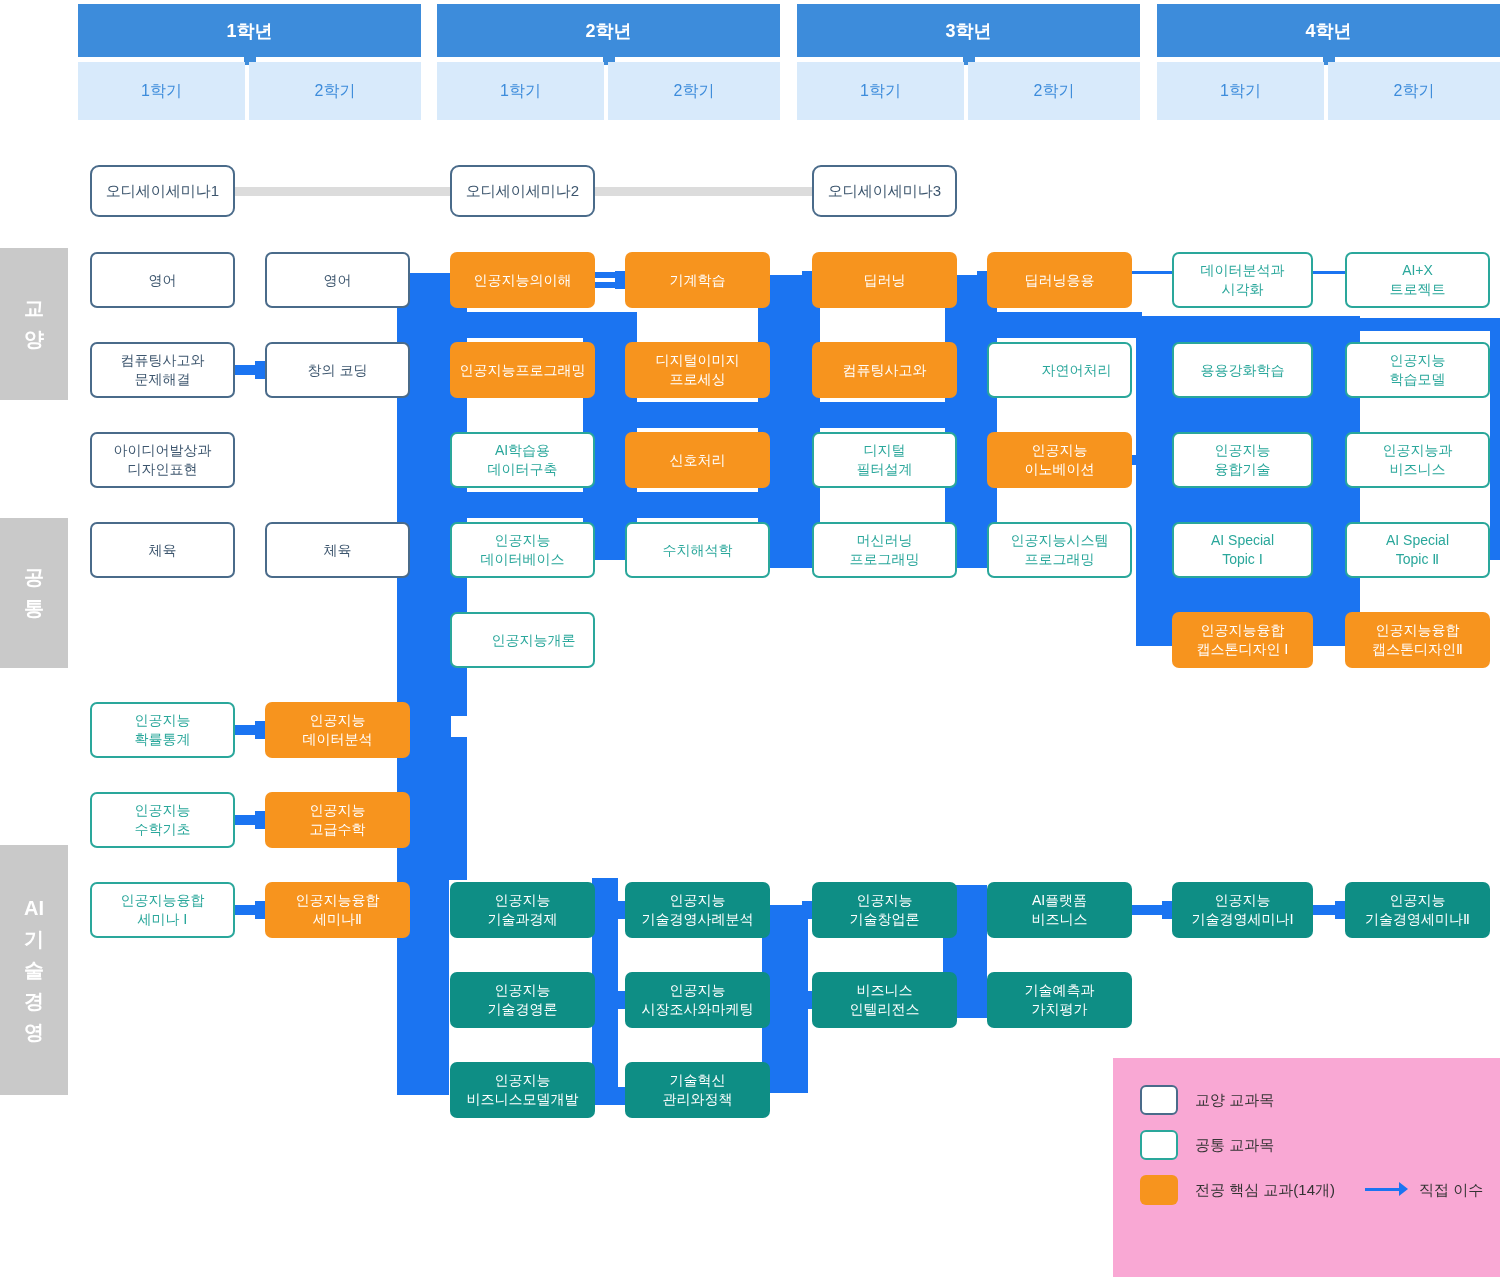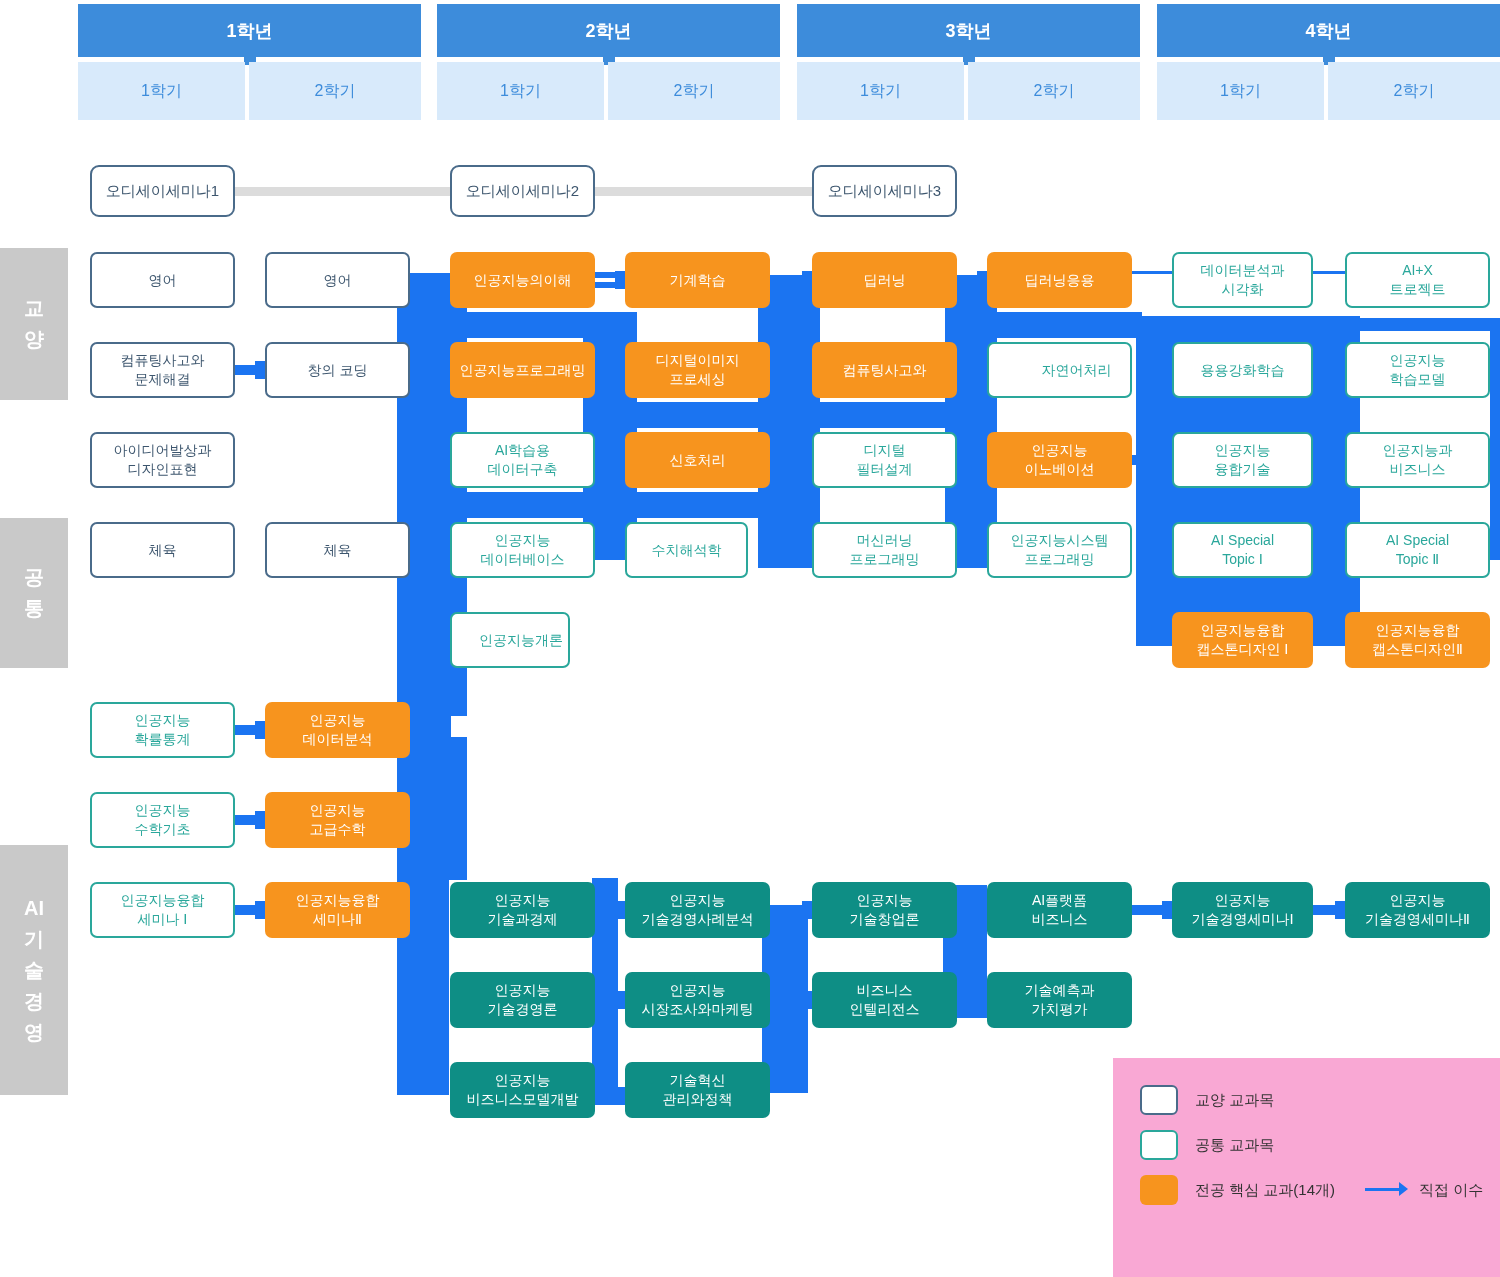--- a/index.html
+++ b/index.html
@@ -173,26 +173,26 @@
       <div class="box gen" style="left: 90px; top: 432px; width: 145px; height: 56px;">아이디어발상과
 디자인표현</div>
       <div class="box gen" style="left: 90px; top: 522px; width: 145px; height: 56px;">체육</div>
       <div class="box gen" style="left: 265px; top: 522px; width: 145px; height: 56px;">체육</div>
       <div class="box core" style="left: 450px; top: 252px; width: 145px; height: 56px; border-radius: 7px;">인공지능의이해</div>
       <div class="box core" style="left: 450px; top: 342px; width: 145px; height: 56px;">인공지능프로그래밍</div>
       <div class="box common" style="left: 450px; top: 432px; width: 145px; height: 56px;">AI학습용
 데이터구축</div>
       <div class="box common" style="left: 450px; top: 522px; width: 145px; height: 56px;">인공지능
 데이터베이스</div>
-      <div class="box common" style="left: 450px; top: 612px; width: 120px; height: 56px; padding-left: 24px;">인공지능개론</div>
+      <div class="box common" style="left: 450px; top: 612px; width: 145px; height: 56px; padding-left: 24px;">인공지능개론</div>
       <div class="box core" style="left: 625px; top: 252px; width: 145px; height: 56px;">기계학습</div>
       <div class="box core" style="left: 625px; top: 342px; width: 145px; height: 56px;">디지털이미지
 프로세싱</div>
       <div class="box core" style="left: 625px; top: 432px; width: 145px; height: 56px;">신호처리</div>
-      <div class="box common" style="left: 625px; top: 522px; width: 123px; height: 56px;">수치해석학</div>
+      <div class="box common" style="left: 625px; top: 522px; width: 145px; height: 56px;">수치해석학</div>
       <div class="box core" style="left: 812px; top: 252px; width: 145px; height: 56px;">딥러닝</div>
       <div class="box core" style="left: 812px; top: 342px; width: 145px; height: 56px;">컴퓨팅사고와</div>
       <div class="box common" style="left: 812px; top: 432px; width: 145px; height: 56px;">디지털
 필터설계</div>
       <div class="box common" style="left: 812px; top: 522px; width: 145px; height: 56px;">머신러닝
 프로그래밍</div>
       <div class="box core" style="left: 987px; top: 252px; width: 145px; height: 56px;">딥러닝응용</div>
       <div class="box common" style="left: 987px; top: 342px; width: 145px; height: 56px; padding-left: 36px;">자연어처리</div>
       <div class="box core" style="left: 987px; top: 432px; width: 145px; height: 56px;">인공지능
 이노베이션</div>

